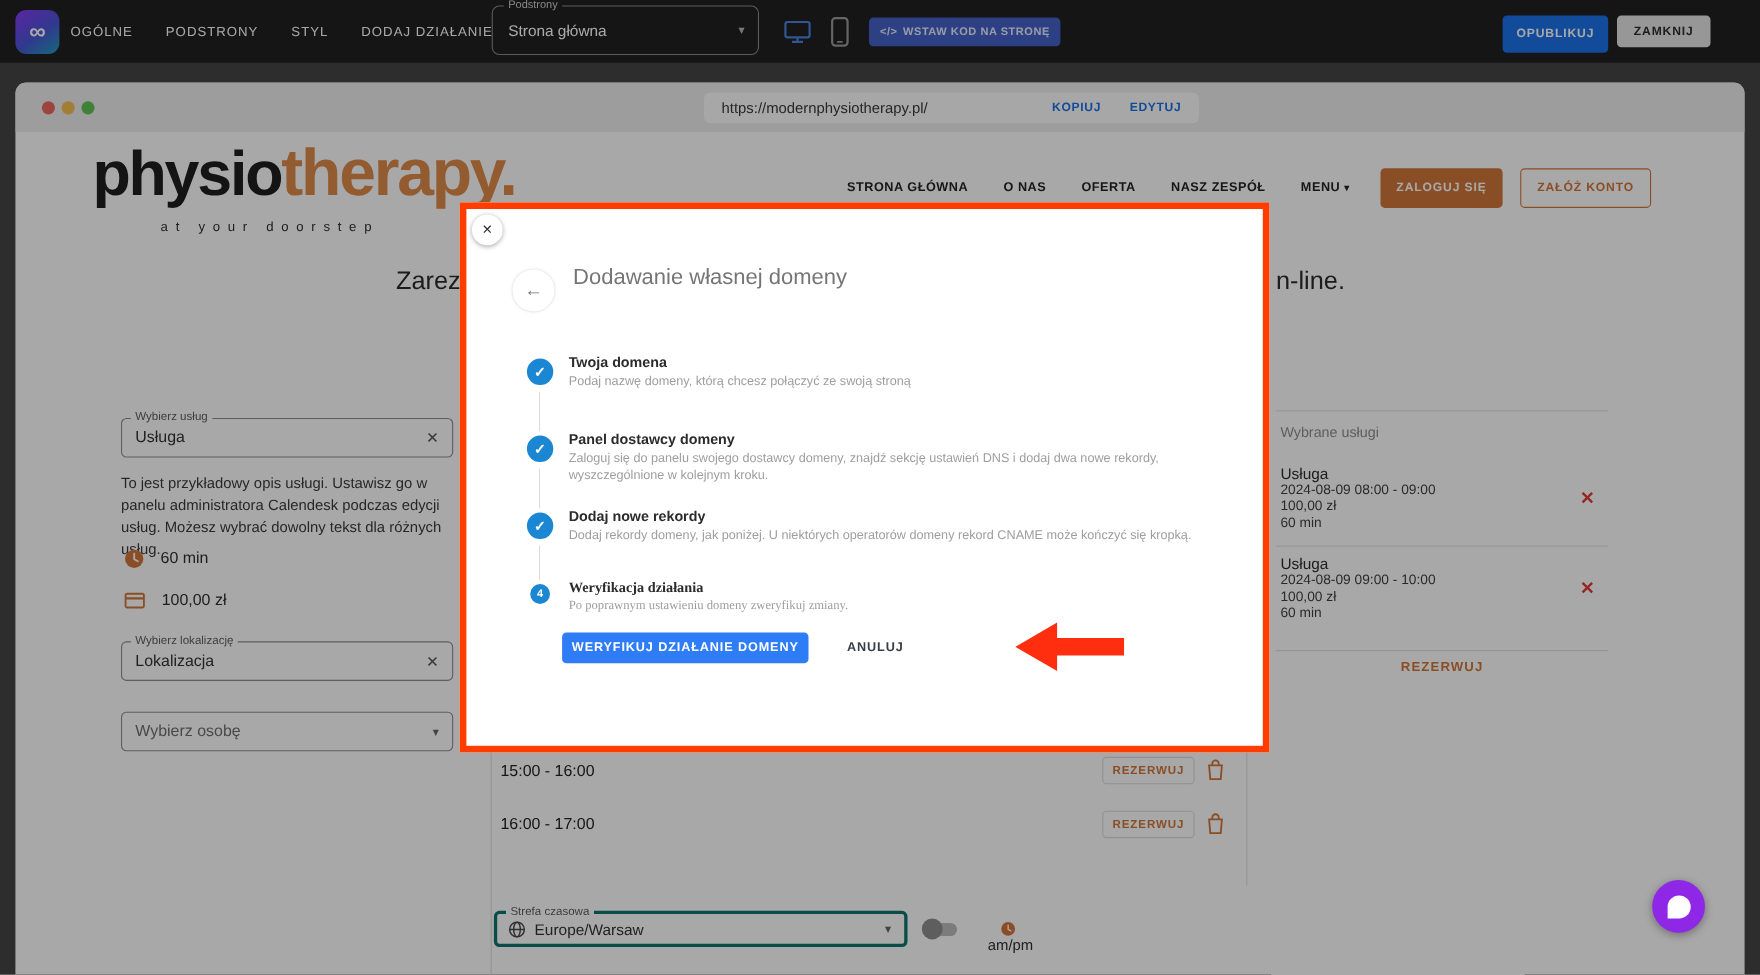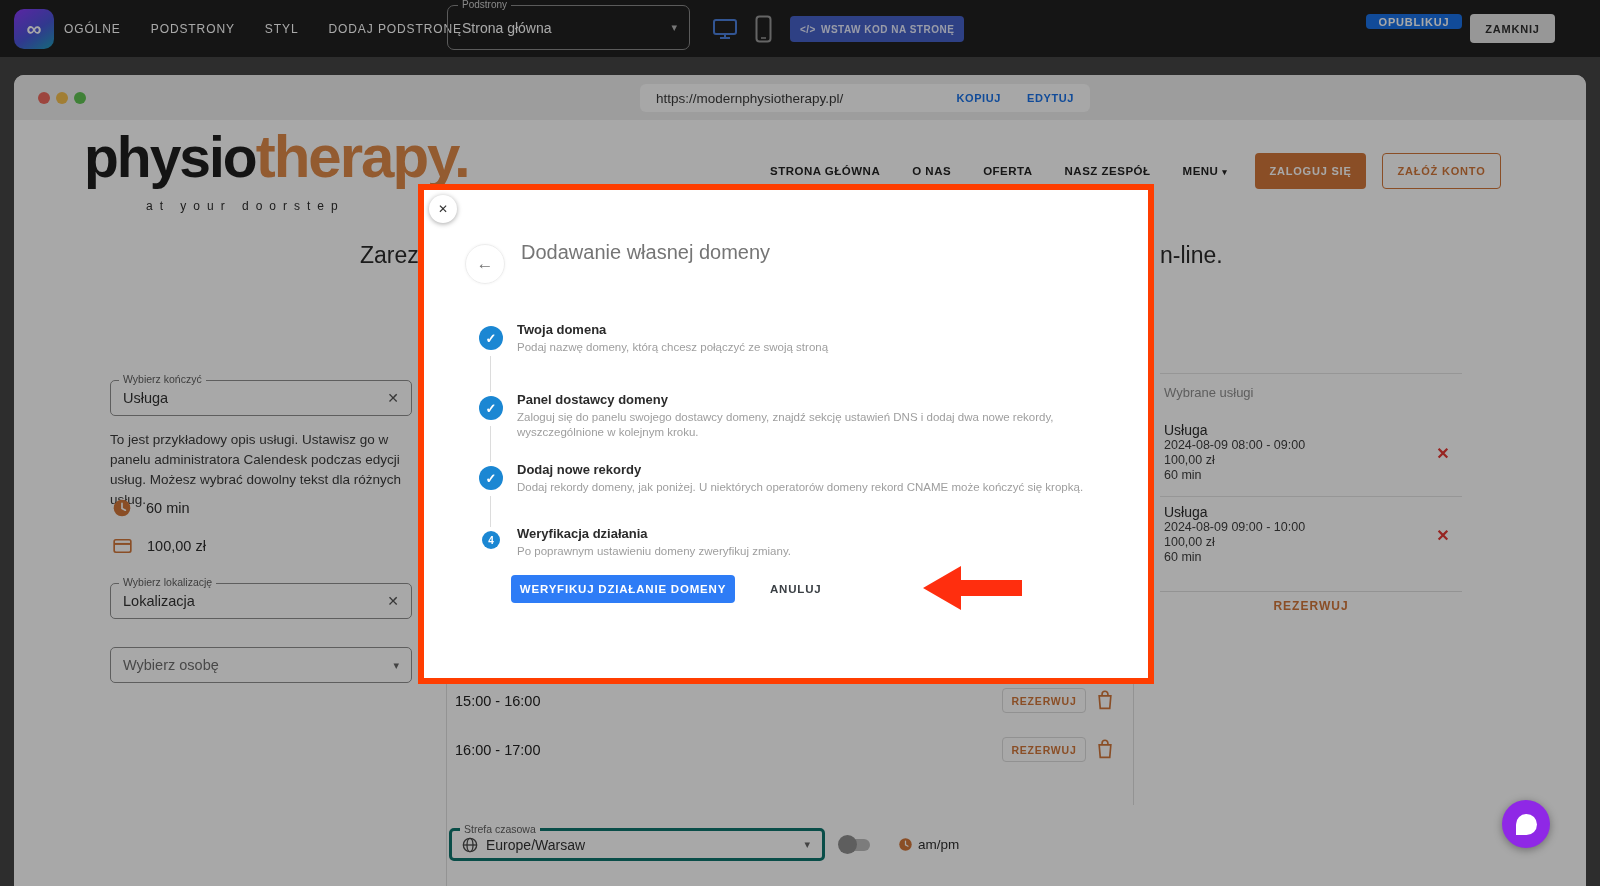--- a/index.html
+++ b/index.html
@@ -15,21 +15,21 @@
   .top-menu{position:absolute;left:64px;top:0;height:57px;display:flex;align-items:center;gap:30px;}
   .menu-item{color:#fff;font-size:12px;font-weight:400;letter-spacing:.9px;cursor:pointer;white-space:nowrap;}
   .page-select{position:absolute;left:447px;top:5px;width:243px;height:45px;border:1px solid #8a8a8a;border-radius:7px;}
   .page-select .flabel{position:absolute;top:-7px;left:10px;font-size:10px;color:#cfcfcf;background:#202020;padding:0 4px;}
   .page-select .value{position:absolute;left:14px;top:0;height:100%;display:flex;align-items:center;color:#fff;font-size:14px;}
   .page-select .chev{position:absolute;right:12px;top:0;height:100%;display:flex;align-items:center;color:#b5b5b5;font-size:11px;}
   .device-ico{position:absolute;top:0;height:57px;display:flex;align-items:center;}
   .btn-code{position:absolute;left:790px;top:16px;height:26px;padding:0 10px;background:#4662c9;border-radius:4px;
     display:flex;align-items:center;gap:5px;color:#e8ecff;font-size:10px;font-weight:700;letter-spacing:.5px;white-space:nowrap;}
   .btn-code .code-glyph{font-size:10px;font-weight:700;}
-  .btn-publish{position:absolute;left:1366px;top:14px;width:96px;height:15px;background:#1a73e8;border-radius:4px;
+  .btn-publish{position:absolute;left:1366px;top:14px;width:96px;height:34px;background:#1a73e8;border-radius:4px;
     color:#fff;font-size:11px;font-weight:700;letter-spacing:.8px;display:flex;align-items:center;justify-content:center;}
   .btn-closewin{position:absolute;left:1470px;top:14px;width:85px;height:29px;background:#e5e5e5;border-radius:4px;
     color:#2e2e2e;font-size:11px;font-weight:700;letter-spacing:.8px;display:flex;align-items:center;justify-content:center;}
 
   
   .bwindow{position:absolute;left:14px;top:75px;width:1572px;height:811px;background:#fff;border-radius:10px 10px 0 0;overflow:hidden;z-index:5;}
   .chrome{position:absolute;left:0;top:0;width:100%;height:45px;background:#efefef;}
   .tl{position:absolute;top:17px;width:12px;height:12px;border-radius:50%;}
   .urlpill{position:absolute;left:626px;top:9px;width:450px;height:28px;background:#fdfdfd;border-radius:6px;
     display:flex;align-items:center;padding:0 16px;gap:26px;}
@@ -74,21 +74,21 @@
   .cart-reserve{position:absolute;left:1146px;top:516px;width:302px;height:28px;border-top:1px solid #e0e0e0;
     color:#d2773a;font-size:12px;font-weight:700;letter-spacing:1px;display:flex;align-items:center;justify-content:center;background:#fff;}
 
   
   .tz-field{position:absolute;left:435px;top:753px;width:376px;height:33px;border:3px solid #0f766e;border-radius:5px;background:#fff;}
   .tz-field .flabel{position:absolute;top:-8px;left:8px;font-size:10.5px;color:#5f5f5f;background:#fff;padding:0 4px;}
   .tz-inner{position:absolute;left:10px;top:0;height:100%;display:flex;align-items:center;gap:8px;font-size:14px;color:#333;}
   .tz-chev{position:absolute;right:12px;top:0;height:100%;display:flex;align-items:center;color:#666;font-size:11px;}
   .toggle-track{position:absolute;left:826px;top:764px;width:30px;height:12px;border-radius:6px;background:#bdbdbd;}
   .toggle-knob{position:absolute;left:-2px;top:-4px;width:19px;height:19px;border-radius:50%;background:#8f8f8f;}
-  .ampm{position:absolute;left:884px;top:762px;font-size:13.5px;color:#2f2f2f;display:flex;align-items:center;}
+  .ampm{position:absolute;left:884px;top:762px;font-size:13.5px;color:#2f2f2f;display:flex;align-items:center;flex-direction:column;}
 
   
   .dim{position:absolute;inset:0;background:rgba(0,0,0,.34);z-index:40;}
 
   
   .modal{position:absolute;left:418px;top:184px;width:736px;height:500px;background:#fff;border:6px solid #ff3d00;z-index:50;}
   .modal-close{position:absolute;left:5px;top:5px;width:28px;height:28px;border-radius:50%;background:#fff;
     box-shadow:0 1px 5px rgba(0,0,0,.35);display:flex;align-items:center;justify-content:center;font-size:12px;color:#333;cursor:pointer;}
   .modal-back{position:absolute;left:41px;top:54px;width:40px;height:40px;border-radius:50%;border:1px solid #ededed;
     box-shadow:0 0 3px rgba(0,0,0,.06);display:flex;align-items:center;justify-content:center;font-size:17px;color:#757575;cursor:pointer;}
@@ -114,21 +114,21 @@
 <body>
 
 <div class="topbar">
   <div class="logo-box">
       <span>∞</span>
     </div>
   <div class="top-menu">
     <div class="menu-item">OGÓLNE</div>
     <div class="menu-item">PODSTRONY</div>
     <div class="menu-item">STYL</div>
-    <div class="menu-item">DODAJ PODSTRONĘ</div>
+    <div class="menu-item">DODAJ DZIAŁANIE</div>
   </div>
   <div class="page-select">
     <span class="flabel">Podstrony</span>
     <span class="value">Strona główna</span>
     <span class="chev">▾</span>
   </div>
   <div class="device-ico" style="left:712px;">
     <svg width="26" height="24" viewBox="0 0 26 24">
       <rect x="2" y="3" width="22" height="14" rx="2" fill="none" stroke="#4d82e0" stroke-width="2"></rect>
       <path d="M13 17v4 M8 21h10" stroke="#4d82e0" stroke-width="2" fill="none"></path>
@@ -170,21 +170,21 @@
     <span class="nav-item">OFERTA</span>
     <span class="nav-item">NASZ ZESPÓŁ</span>
     <span class="nav-item"><span>MENU</span> <span style="font-size:9px;">▾</span></span>
   </div>
   <div class="btn-login">ZALOGUJ SIĘ</div>
   <div class="btn-signup">ZAŁÓŻ KONTO</div>
   <div class="hero-frag" style="left:346px;">Zarez</div>
   <div class="hero-frag" style="left:1146px;">n-line.</div>
 
   <div class="ofield" style="left:96px;top:305px;width:302px;height:36px;">
-    <span class="flabel">Wybierz kończyć</span>
+    <span class="flabel">Wybierz usług</span>
     <span class="value">Usługa</span>
     <span class="clear">✕</span>
   </div>
   <div class="svc-desc">To jest przykładowy opis usługi. Ustawisz go w panelu administratora Calendesk podczas edycji usług. Możesz wybrać dowolny tekst dla różnych usług.</div>
   <div class="meta-row" style="top:423px;">
     <svg width="20" height="20" viewBox="0 0 24 24">
         <circle cx="12" cy="12" r="10" fill="#d2773a"></circle>
         <path d="M12 6.5v6l4 2.2" stroke="#fff" stroke-width="2" fill="none" stroke-linecap="round"></path>
       </svg>
     <span>60 min</span>
@@ -303,21 +303,21 @@
     </div>
   <div class="stext" style="top:272px;">
     <div class="t">Dodaj nowe rekordy</div>
     <div class="d">Dodaj rekordy domeny, jak poniżej. U niektórych operatorów domeny rekord CNAME może kończyć się kropką.</div>
   </div>
   <div class="conn" style="top:306px;height:31px;"></div>
 
   <div class="step-ic small" style="left:58px;top:341px;">
       <span>4</span>
     </div>
-  <div class="stext" style="top:336px;">
+  <div class="stext" style="top:336px;font-family:Liberation Serif, serif;">
     <div class="t">Weryfikacja działania</div>
     <div class="d">Po poprawnym ustawieniu domeny zweryfikuj zmiany.</div>
   </div>
 
   <div class="btn-verify">WERYFIKUJ DZIAŁANIE DOMENY</div>
   <div class="btn-cancel">ANULUJ</div>
 </div>
 
 <div class="red-arrow">
   <svg width="100" height="52" viewBox="0 0 100 52">

